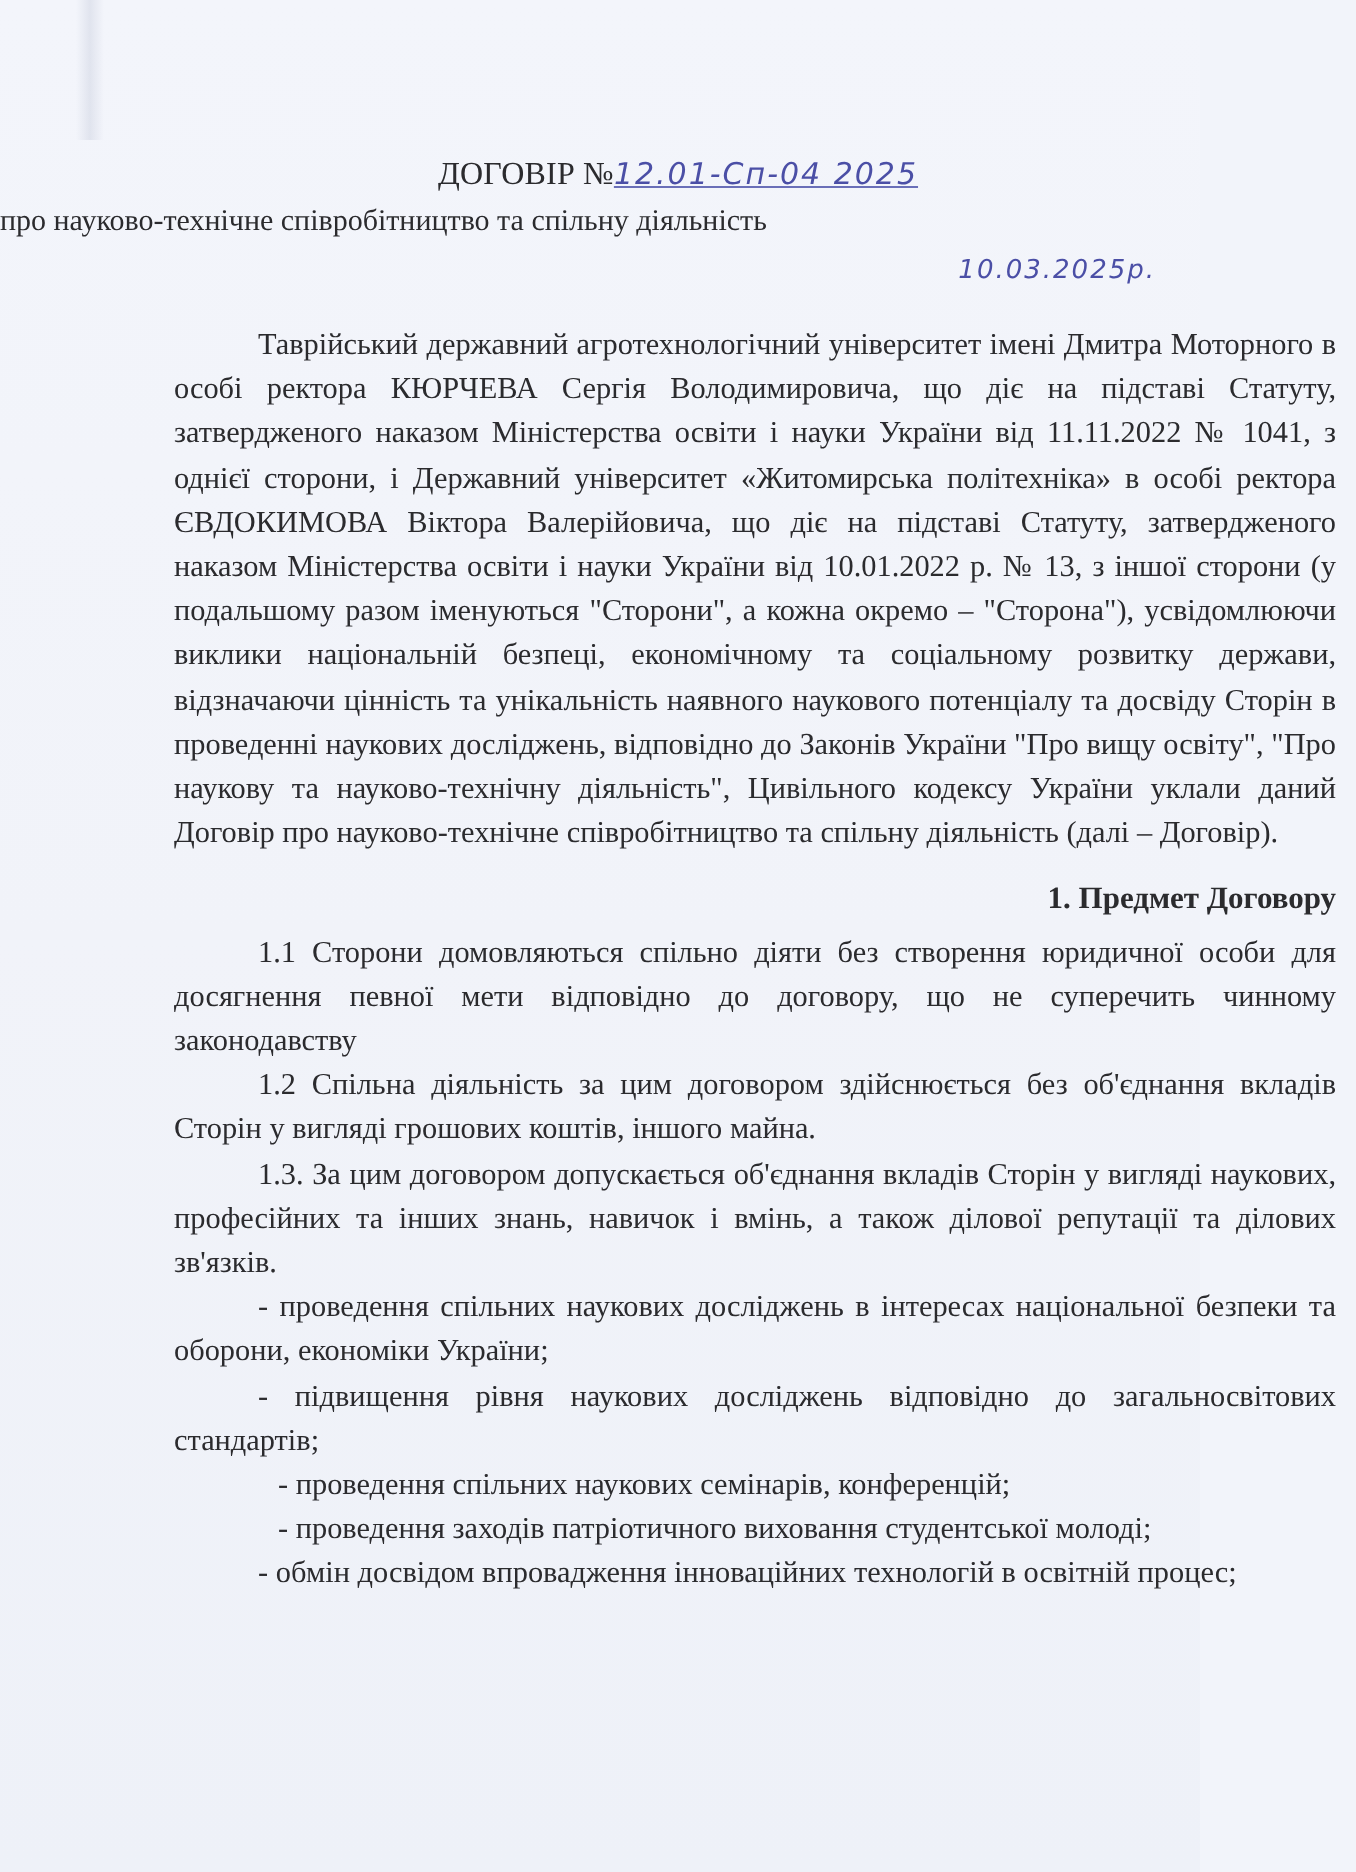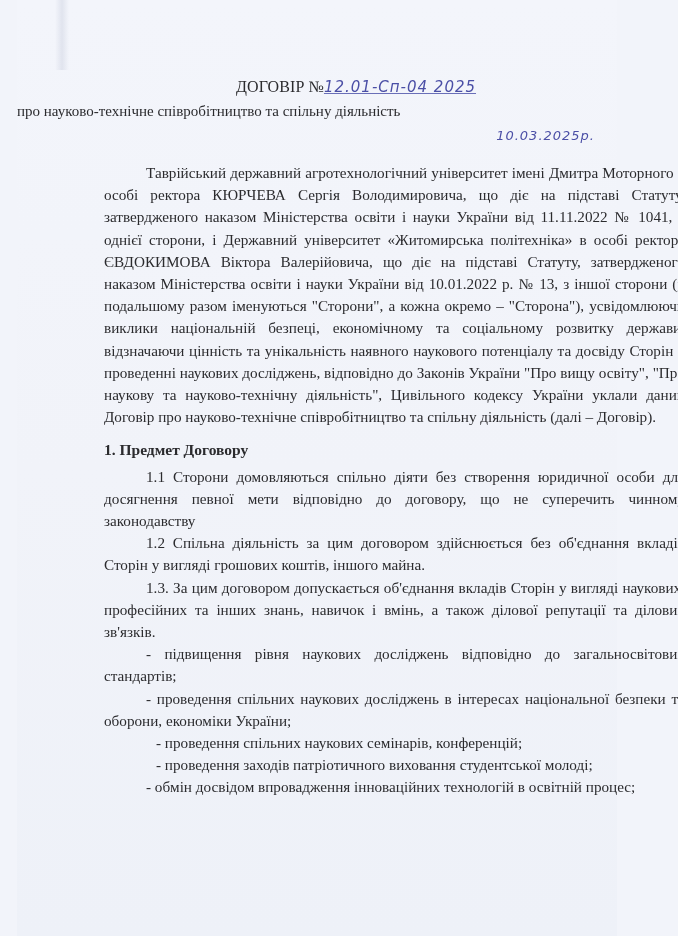--- a/index.html
+++ b/index.html
@@ -4,21 +4,21 @@
   <style>
     html, body { margin: 0; padding: 0; }
     body {
       width: 678px; height: 936px; overflow: hidden;
       background: #f2f4fa;
       position: relative;
       font-family: "Liberation Serif", "DejaVu Serif", serif;
       color: #2b2b2e;
     }
     .page {
-      position: absolute; left: 17px; top: 0; width: 600px; height: 936px;
+      position: absolute; left: 0; top: 0; width: 600px; height: 936px;
       background: linear-gradient(180deg, #f3f5fb 0%, #f1f3f9 50%, #eef1f8 100%);
     }
     .fold {
       position: absolute; left: 38px; top: 0; width: 14px; height: 70px;
       background: linear-gradient(90deg, rgba(200,205,220,0) 0%, rgba(190,196,214,0.35) 50%, rgba(200,205,220,0) 100%);
     }
     .title {
       position: absolute; left: 0; width: 678px; top: 78px;
       text-align: center; font-size: 16px; letter-spacing: 0.1px;
     }
@@ -37,21 +37,21 @@
       color: #4b4fa6; font-size: 13px; letter-spacing: 1px;
     }
     .body {
       position: absolute; left: 87px; width: 581px; top: 162px;
       font-size: 15.2px; line-height: 22.2px; text-align: justify;
     }
     .body p { margin: 0; }
     .indent { text-indent: 42px; }
     .indent2 { text-indent: 52px; }
     .heading {
-      text-align: left; font-weight: bold; margin: 11px 0 4px 0 !important;
+      text-align: right; font-weight: bold; margin: 11px 0 4px 0 !important;
       font-size: 15.5px;
     }
   </style>
 </head>
 <body>
 
 <div class="page">
   <div class="fold"></div>
 
   <div class="title">
@@ -62,19 +62,19 @@
 
   <div class="body">
     <p class="indent">Таврійський державний агротехнологічний університет імені Дмитра Моторного в особі ректора КЮРЧЕВА Сергія Володимировича, що діє на підставі Статуту, затвердженого наказом Міністерства освіти і науки України від 11.11.2022 № 1041, з однієї сторони, і Державний університет «Житомирська політехніка» в особі ректора ЄВДОКИМОВА Віктора Валерійовича, що діє на підставі Статуту, затвердженого наказом Міністерства освіти і науки України від 10.01.2022 р. № 13, з іншої сторони (у подальшому разом іменуються "Сторони", а кожна окремо – "Сторона"), усвідомлюючи виклики національній безпеці, економічному та соціальному розвитку держави, відзначаючи цінність та унікальність наявного наукового потенціалу та досвіду Сторін в проведенні наукових досліджень, відповідно до Законів України "Про вищу освіту", "Про наукову та науково-технічну діяльність", Цивільного кодексу України уклали даний Договір про науково-технічне співробітництво та спільну діяльність (далі – Договір).</p>
 
     <p class="heading">1. Предмет Договору</p>
 
     <p class="indent">1.1 Сторони домовляються спільно діяти без створення юридичної особи для досягнення певної мети відповідно до договору, що не суперечить чинному законодавству</p>
     <p class="indent">1.2 Спільна діяльність за цим договором здійснюється без об'єднання вкладів Сторін у вигляді грошових коштів, іншого майна.</p>
     <p class="indent">1.3. За цим договором допускається об'єднання вкладів Сторін у вигляді наукових, професійних та інших знань, навичок і вмінь, а також ділової репутації та ділових зв'язків.</p>
 
+    <p class="indent">- проведення спільних наукових досліджень в інтересах національної безпеки та оборони, економіки України;</p>
     <p class="indent">- підвищення рівня наукових досліджень відповідно до загальносвітових стандартів;</p>
-    <p class="indent">- проведення спільних наукових досліджень в інтересах національної безпеки та оборони, економіки України;</p>
     <p class="indent2">- проведення спільних наукових семінарів, конференцій;</p>
     <p class="indent2">- проведення заходів патріотичного виховання студентської молоді;</p>
     <p class="indent">- обмін досвідом впровадження інноваційних технологій в освітній процес;</p>
   </div>
 </div>
 
 </body></html>

